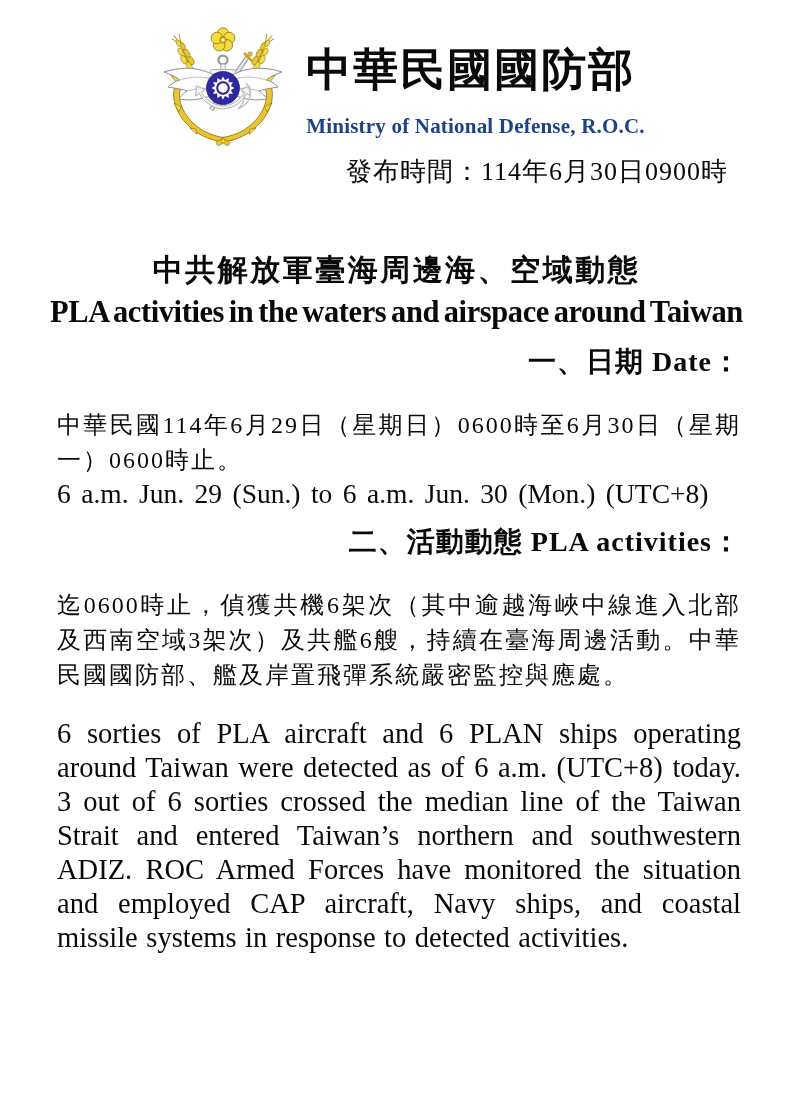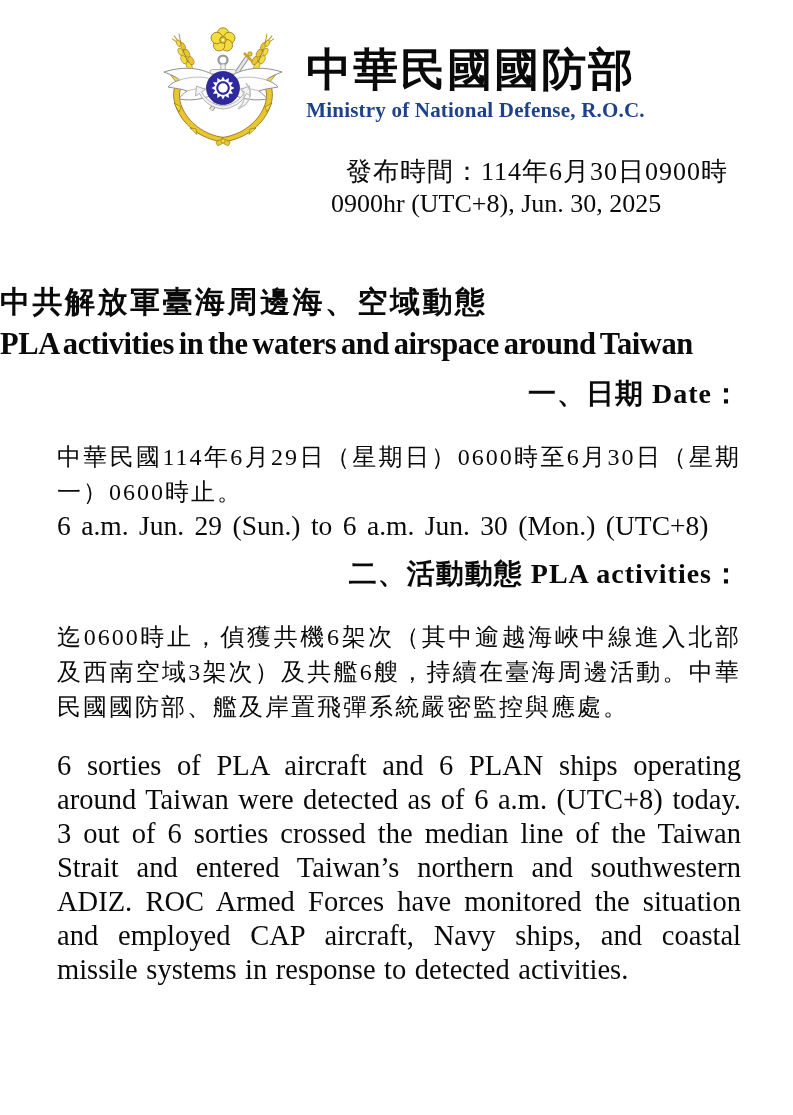--- a/index.html
+++ b/index.html
@@ -21,29 +21,29 @@
     padding-top:24px;
   }
   .emblem-box { width:150px; height:128px; flex:0 0 auto; }
   .emblem-box svg { width:150px; height:130px; display:block; }
   .header-text { margin-left:8px; padding-top:22px; }
   .org-zh {
     font-size:45px; font-weight:700; line-height:1.08;
     letter-spacing:2px; white-space:nowrap;
   }
   .org-en {
-    font-size:21px; font-weight:700; margin-top:3px;
+    font-size:21px; font-weight:700; margin-top:19px;
     letter-spacing:0.2px; white-space:nowrap;
   }
   
   .release { margin:4px 0 0 331px; font-size:26px; line-height:32px; }
   .release-zh { letter-spacing:1px; text-indent:15px; white-space:nowrap; }
   .release-en { white-space:nowrap; }
   
-  .doc-title { text-align:left; margin-top:62px; font-weight:700; }
+  .doc-title { text-align:center; margin-top:62px; font-weight:700; }
   .doc-title-zh { font-size:30px; letter-spacing:2.5px; }
   .doc-title-en {
     font-size:30.5px; margin-top:4px;
     letter-spacing:-0.4px; word-spacing:-2.5px;
   }
   
   .body { padding:0 52px 0 57px; }
   .sec-heading { font-size:28px; font-weight:700; margin-top:13px; letter-spacing:1px;text-align:right; }
   .para-zh {
     font-size:24px; line-height:35px; letter-spacing:2px;
@@ -165,21 +165,20 @@
       </svg>
     </div>
     <div class="header-text">
       <div class="org-zh">中華民國國防部</div>
       <div class="org-en" style="color: rgb(29, 66, 137);">Ministry of National Defense, R.O.C.</div>
     </div>
   </div>
 
   <div class="release">
     <div class="release-zh">發布時間：114年6月30日0900時</div>
-    <div class="release-en">0900hr (UTC+8), Jun. 30, 2025</div>
   </div>
 
   <div class="doc-title">
     <div class="doc-title-zh">中共解放軍臺海周邊海、空域動態</div>
     <div class="doc-title-en">PLA activities in the waters and airspace around Taiwan</div>
   </div>
 
   <div class="body">
 
     <div class="sec-heading">一、日期 Date：</div>

